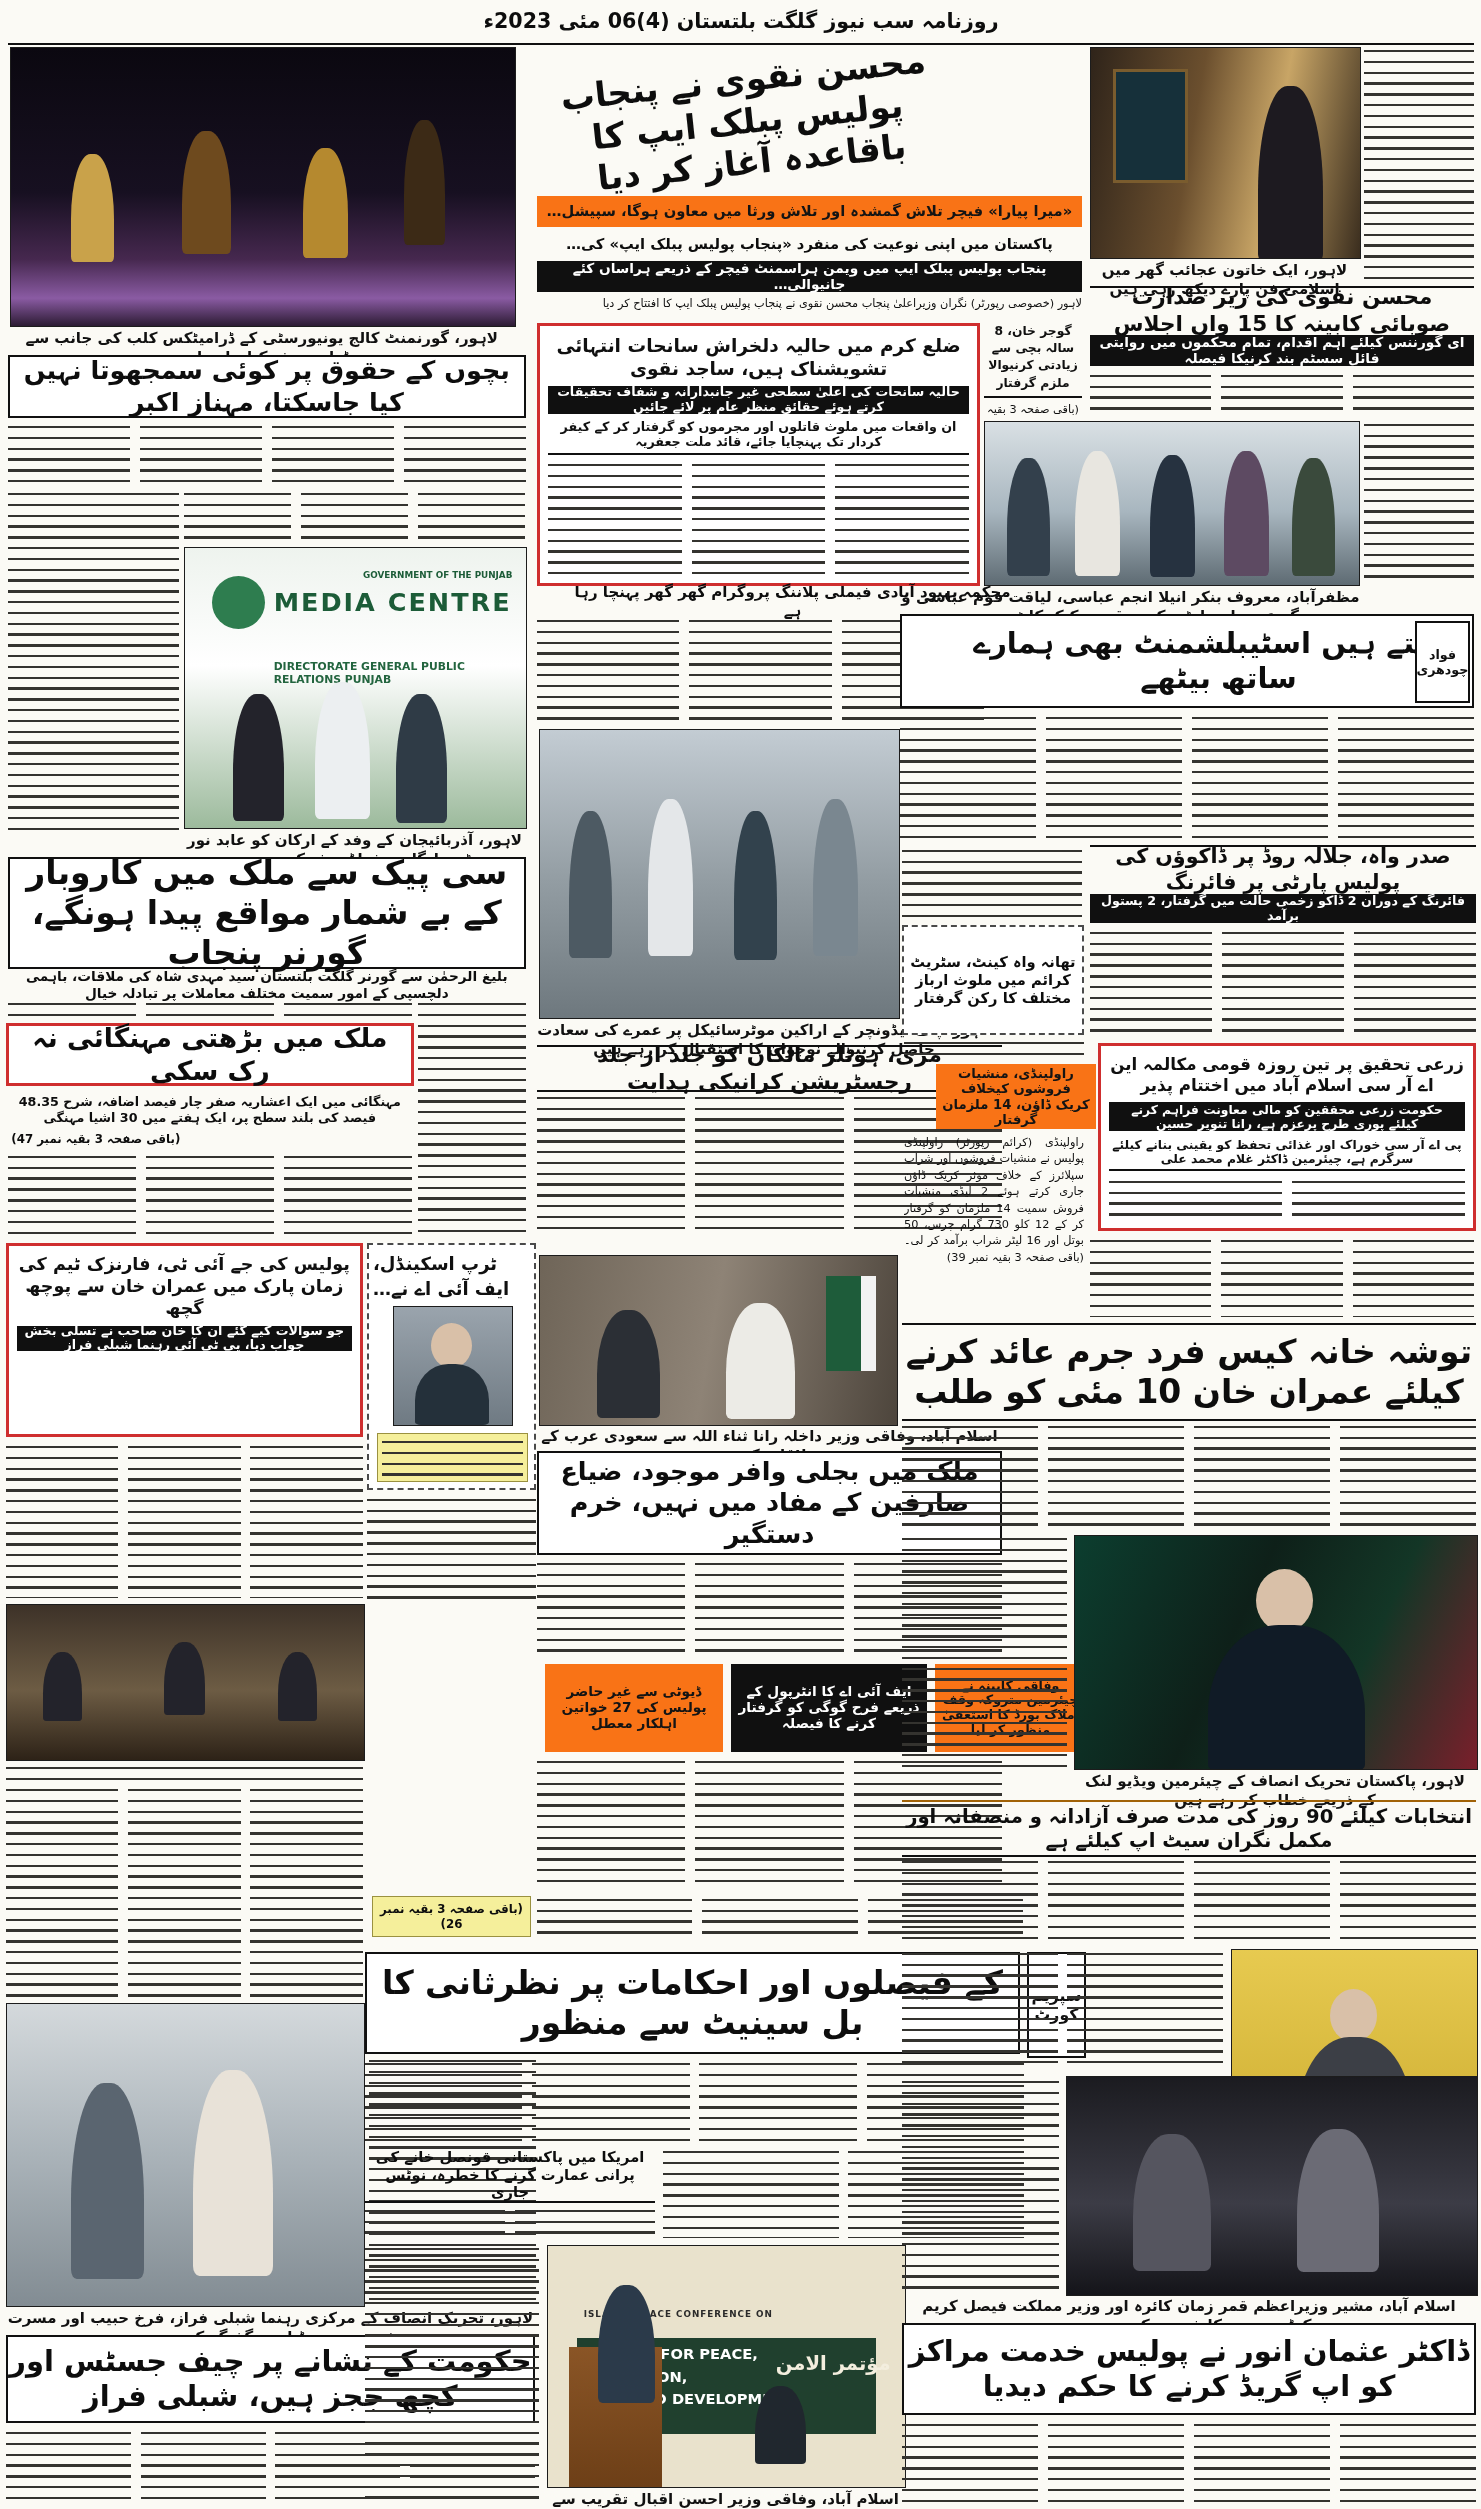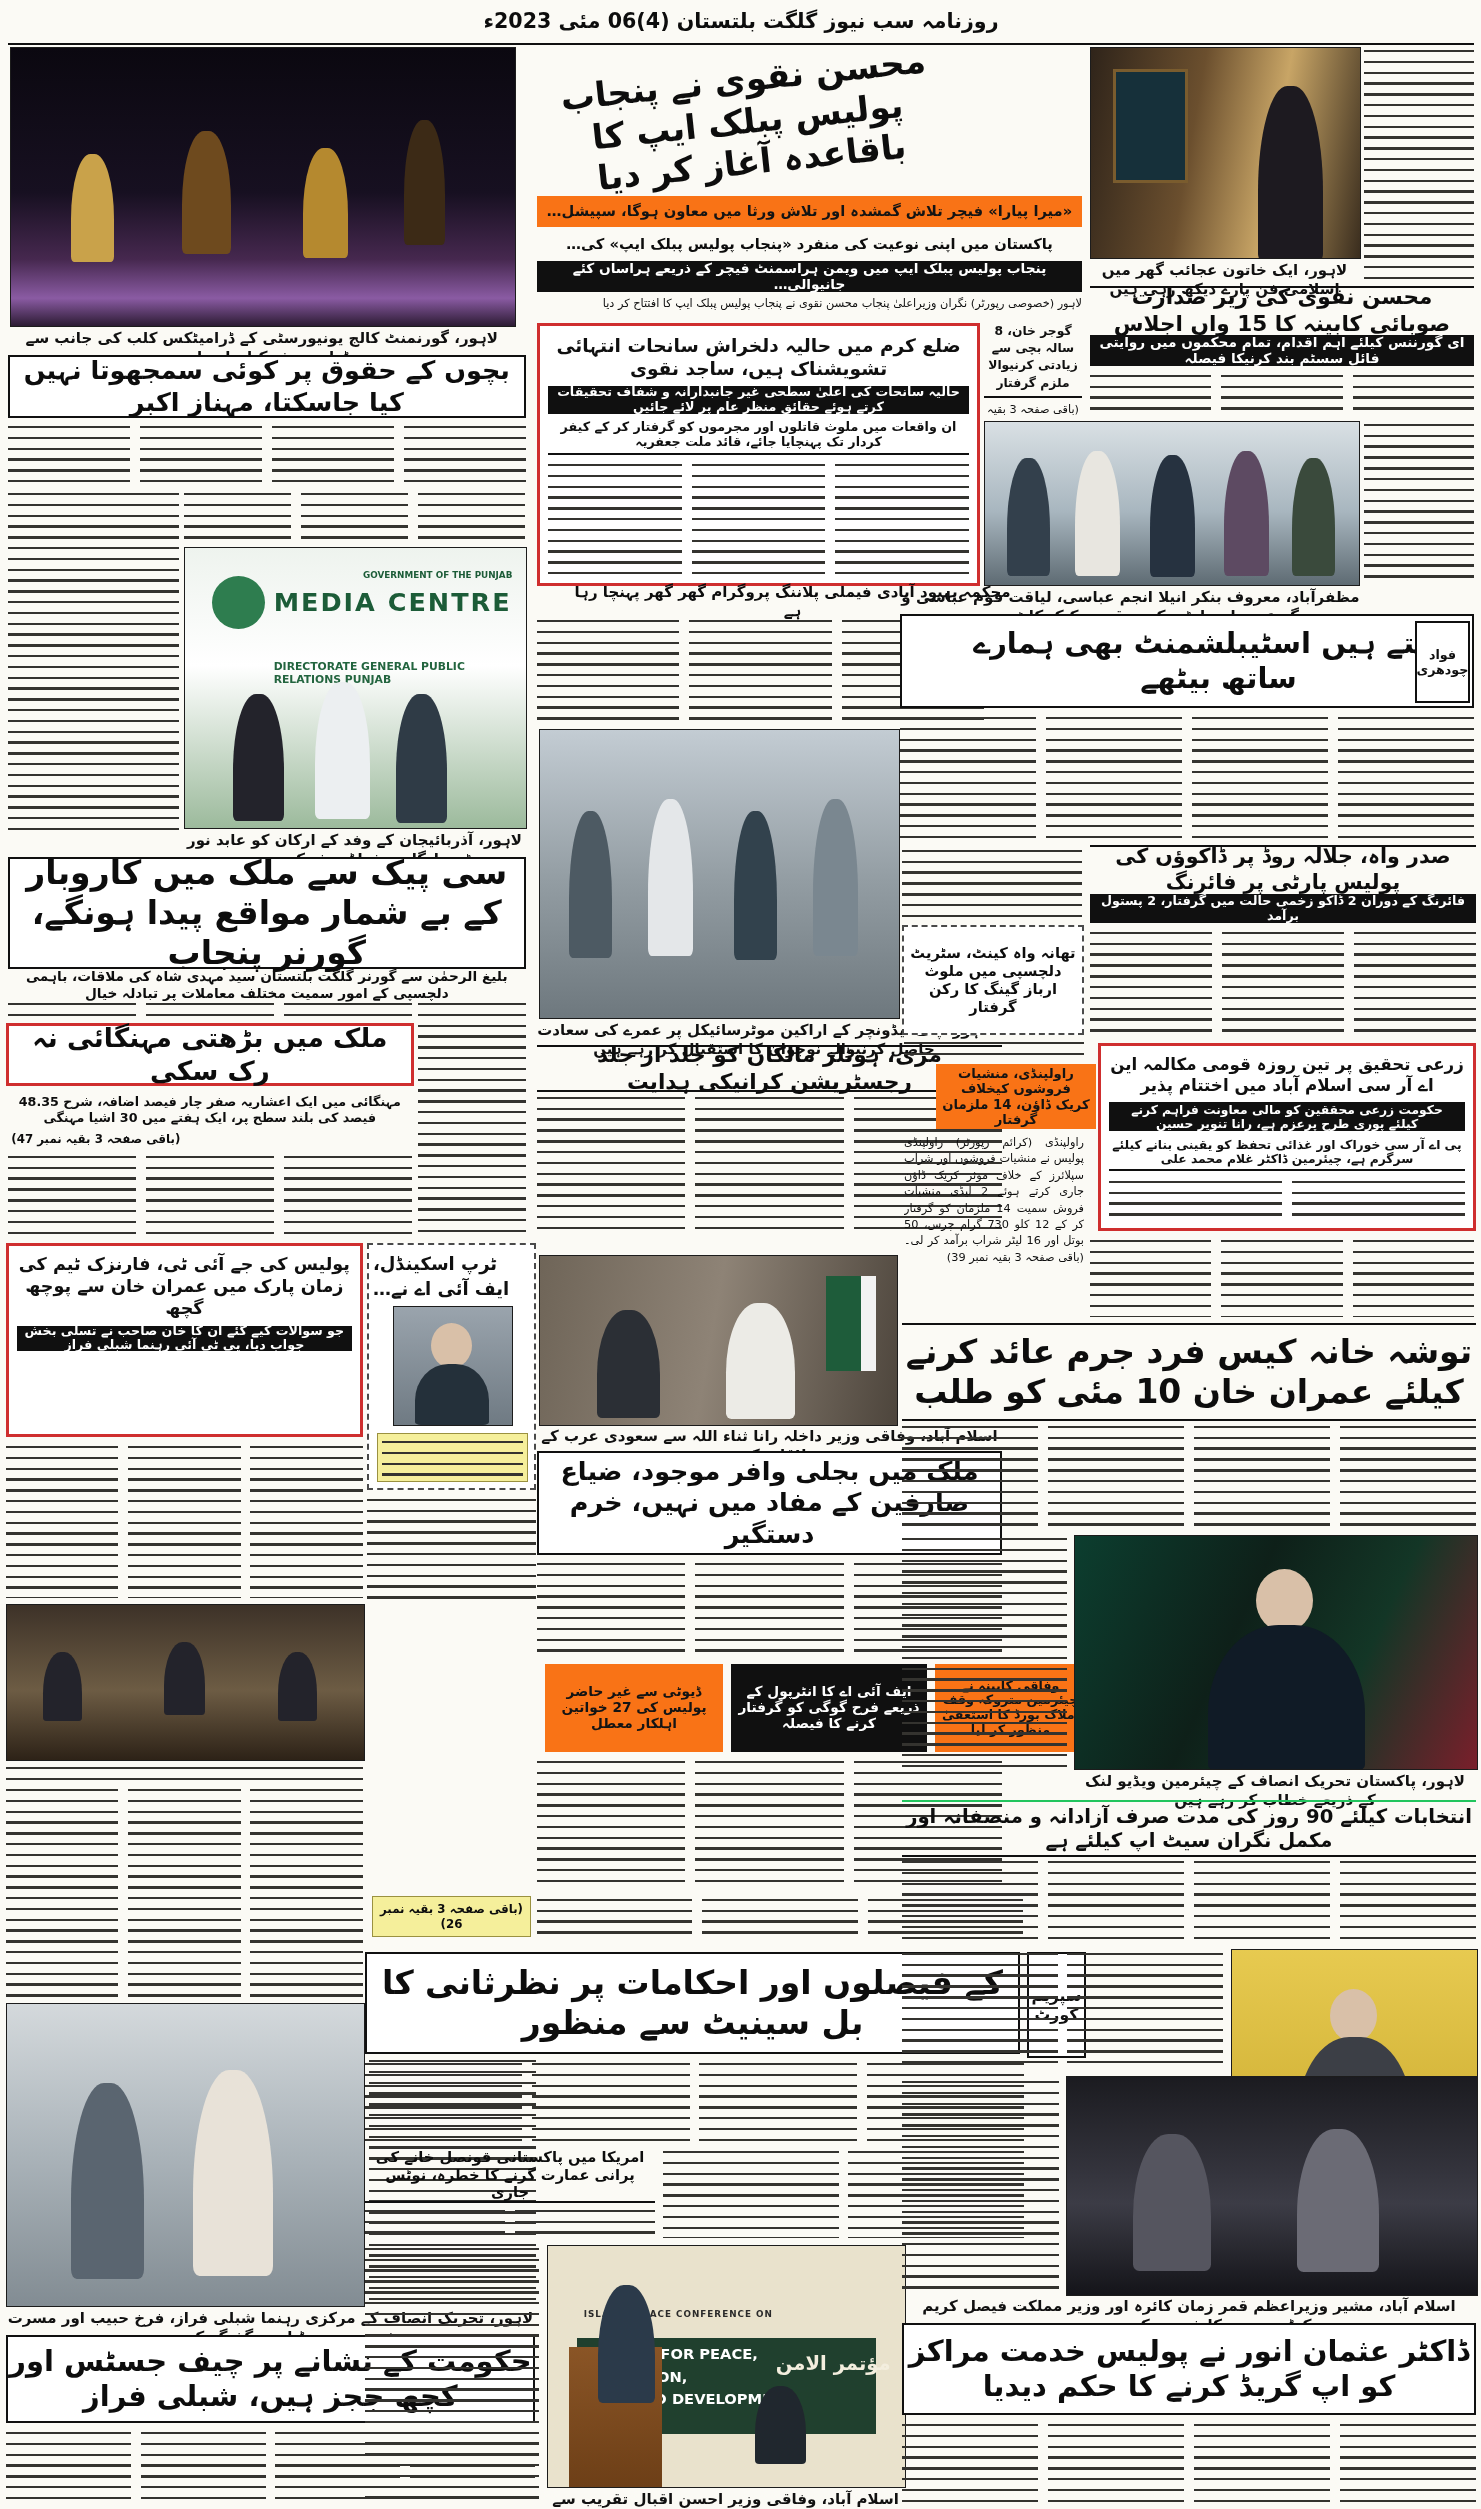--- a/index.html
+++ b/index.html
@@ -336,21 +336,21 @@
   <div class="tx" style="left:1090px;top:929px;width:386px;height:108px;">
       <i></i>
       <i></i>
       <i></i>
     </div>
 
   <div class="tx" style="left:902px;top:847px;width:180px;height:71px;">
       <i></i>
     </div>
   <div class="box-dash" style="left:902px;top:925px;width:182px;height:110px;">
-    <div class="hl ur" style="left:0;top:0;width:100%;height:100%;font-size:14.7px;padding:5.9px;box-sizing:border-box;">تھانہ واہ کینٹ، سٹریٹ دلچسپی میں ملوث ارباز گینگ کا رکن گرفتار</div>
+    <div class="hl ur" style="left:0;top:0;width:100%;height:100%;font-size:14.7px;padding:5.9px;box-sizing:border-box;">تھانہ واہ کینٹ، سٹریٹ کرائم میں ملوث ارباز مختلف کا رکن گرفتار</div>
   </div>
 
   <div class="box-red" style="left:1098px;top:1043px;width:378px;height:188px;">
     <div class="inbox" style="gap:6.9px;">
       <div class="h" style="font-size:16.7px;">زرعی تحقیق پر تین روزہ قومی مکالمہ این اے آر سی اسلام آباد میں اختتام پذیر</div>
       <div class="bar black" style="position:relative;height:29px;font-size:12.3px;">حکومت زرعی محققین کو مالی معاونت فراہم کرنے کیلئے پوری طرح پرعزم ہے، رانا تنویر حسین</div>
       <div class="b" style="font-size:12.3px;border-bottom:2px solid #101010;padding-bottom:2.9px;">پی اے آر سی خوراک اور غذائی تحفظ کو یقینی بنانے کیلئے سرگرم ہے، چیئرمین ڈاکٹر غلام محمد علی</div>
       <div class="cols">
           <i></i>
           <i></i>
@@ -380,21 +380,21 @@
 
   <div class="photo ph-imran" style="left:1074px;top:1535px;width:402px;height:233px;">
     <span class="face" style="left:45%;top:14%;width:57px;height:63px;"></span>
     <i class="fig" style="left:33%;top:38%;width:157px;height:147px;background:#101b26;"></i>
   </div>
   <div class="tx" style="left:902px;top:1535px;width:165px;height:233px;">
       <i></i>
     </div>
   <div class="cap" style="left:1074px;top:1772px;width:402px;">لاہور، پاکستان تحریک انصاف کے چیئرمین ویڈیو لنک کے ذریعے خطاب کر رہے ہیں</div>
 
-  <div class="hl ur" style="left:902px;top:1800px;width:574px;height:53px;font-size:19.6px;border-top:2px solid #22c55e;border-bottom:2px solid #101010;">انتخابات کیلئے 90 روز کی مدت صرف آزادانہ و منصفانہ اور مکمل نگران سیٹ اپ کیلئے ہے</div>
+  <div class="hl ur" style="left:902px;top:1800px;width:574px;height:53px;font-size:19.6px;border-top:2px solid #a16207;border-bottom:2px solid #101010;">انتخابات کیلئے 90 روز کی مدت صرف آزادانہ و منصفانہ اور مکمل نگران سیٹ اپ کیلئے ہے</div>
   <div class="tx" style="left:902px;top:1858px;width:574px;height:86px;">
       <i></i>
       <i></i>
       <i></i>
       <i></i>
     </div>
 
   <div class="tx" style="left:902px;top:1950px;width:321px;height:122px;">
       <i></i>
       <i></i>

